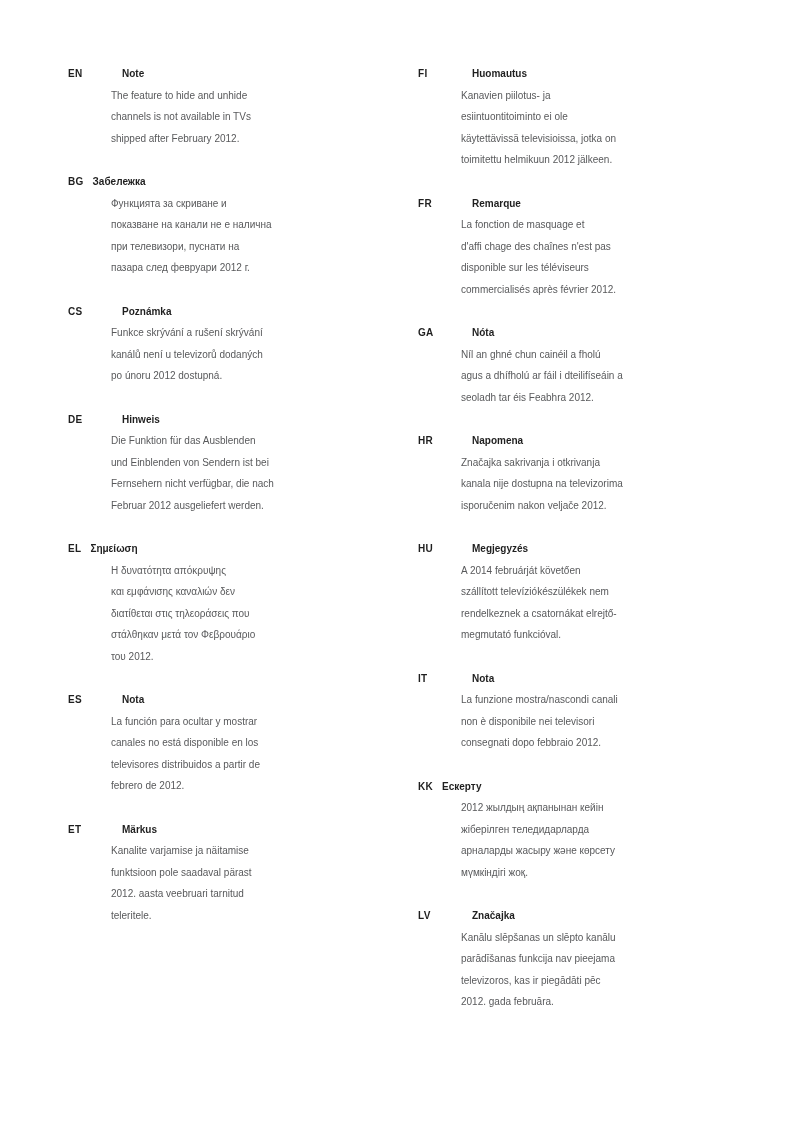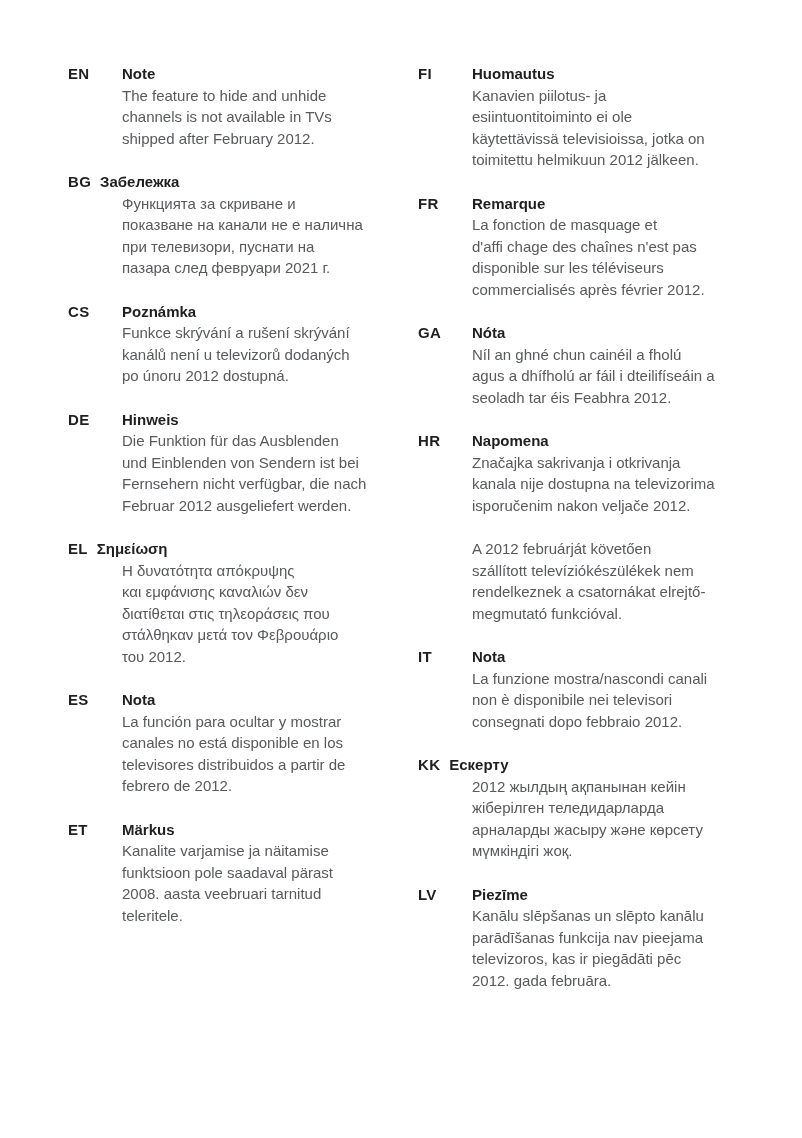--- a/index.html
+++ b/index.html
@@ -17,60 +17,60 @@
   }
   .col {
     position: absolute;
     top: 63px;
     width: 362px;
   }
   .col-left  { left: 68px; }
   .col-right { left: 418px; }
   .entry {
     margin-bottom: 22px;
-    font-size: 15px;
+    font-size: 10px;
     line-height: 21.5px;
   }
   .entry .head {
     color: var(--heading-color, #1f1f1f);
     font-weight: bold;
   }
   .entry .code {
     display: inline-block;
     width: 54px;
     letter-spacing: 0.3px;
   }
   .entry.compact .code {
     width: auto;
     margin-right: 9px;
     text-align: right;
   }
   .entry .body-text {
-    margin-left: 54px;
+    margin-left: 43px;
     color: var(--body-color, #58595b);
     white-space: pre-line;
   }
 </style>
 </head>
 <body>
 
 <div class="page">
   <div class="col col-left">
       <div class="entry">
         <div class="head"><span class="code">EN</span><span class="title">Note</span></div>
         <div class="body-text">The feature to hide and unhide
 channels is not available in TVs
 shipped after February 2012.</div>
       </div>
       <div class="entry compact">
         <div class="head"><span class="code">BG</span><span class="title">Забележка</span></div>
         <div class="body-text">Функцията за скриване и
 показване на канали не е налична
 при телевизори, пуснати на
-пазара след февруари 2021 г.</div>
+пазара след февруари 2012 г.</div>
       </div>
       <div class="entry">
         <div class="head"><span class="code">CS</span><span class="title">Poznámka</span></div>
         <div class="body-text">Funkce skrývání a rušení skrývání
 kanálů není u televizorů dodaných
 po únoru 2012 dostupná.</div>
       </div>
       <div class="entry">
       </div>
       <div class="entry">
@@ -92,21 +92,21 @@
         <div class="head"><span class="code">ES</span><span class="title">Nota</span></div>
         <div class="body-text">La función para ocultar y mostrar
 canales no está disponible en los
 televisores distribuidos a partir de
 febrero de 2012.</div>
       </div>
       <div class="entry">
         <div class="head"><span class="code">ET</span><span class="title">Märkus</span></div>
         <div class="body-text">Kanalite varjamise ja näitamise
 funktsioon pole saadaval pärast
-2008. aasta veebruari tarnitud
+2012. aasta veebruari tarnitud
 teleritele.</div>
       </div>
     </div>
   <div class="col col-right">
       <div class="entry">
         <div class="head"><span class="code">FI</span><span class="title">Huomautus</span></div>
         <div class="body-text">Kanavien piilotus- ja
 esiintuontitoiminto ei ole
 käytettävissä televisioissa, jotka on
 toimitettu helmikuun 2012 jälkeen.</div>
@@ -124,39 +124,40 @@
 agus a dhífholú ar fáil i dteilifíseáin a
 seoladh tar éis Feabhra 2012.</div>
       </div>
       <div class="entry">
         <div class="head"><span class="code">HR</span><span class="title">Napomena</span></div>
         <div class="body-text">Značajka sakrivanja i otkrivanja
 kanala nije dostupna na televizorima
 isporučenim nakon veljače 2012.</div>
       </div>
       <div class="entry">
-        <div class="body-text">A 2012 februárját követően
+        <div class="head"><span class="code">HU</span><span class="title">Megjegyzés</span></div>
+        <div class="body-text">A 2014 februárját követően
 szállított televíziókészülékek nem
 rendelkeznek a csatornákat elrejtő-
 megmutató funkcióval.</div>
       </div>
       <div class="entry">
         <div class="head"><span class="code">IT</span><span class="title">Nota</span></div>
         <div class="body-text">La funzione mostra/nascondi canali
 non è disponibile nei televisori
 consegnati dopo febbraio 2012.</div>
       </div>
       <div class="entry compact">
         <div class="head"><span class="code">KK</span><span class="title">Ескерту</span></div>
         <div class="body-text">2012 жылдың ақпанынан кейін
 жіберілген теледидарларда
 арналарды жасыру және көрсету
 мүмкіндігі жоқ.</div>
       </div>
       <div class="entry">
-        <div class="head"><span class="code">LV</span><span class="title">Piezīme</span></div>
+        <div class="head"><span class="code">LV</span><span class="title">Značajka</span></div>
         <div class="body-text">Kanālu slēpšanas un slēpto kanālu
 parādīšanas funkcija nav pieejama
 televizoros, kas ir piegādāti pēc
 2012. gada februāra.</div>
       </div>
     </div>
 </div>
 
 </body></html>

